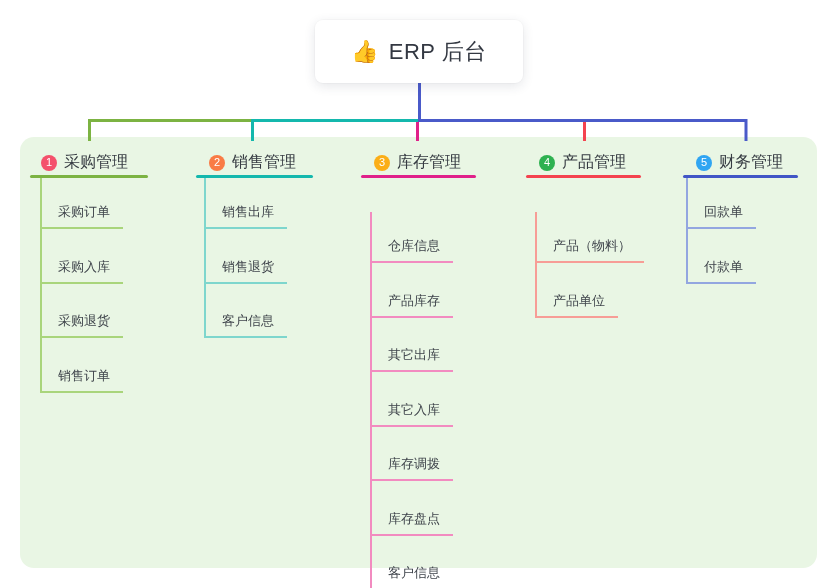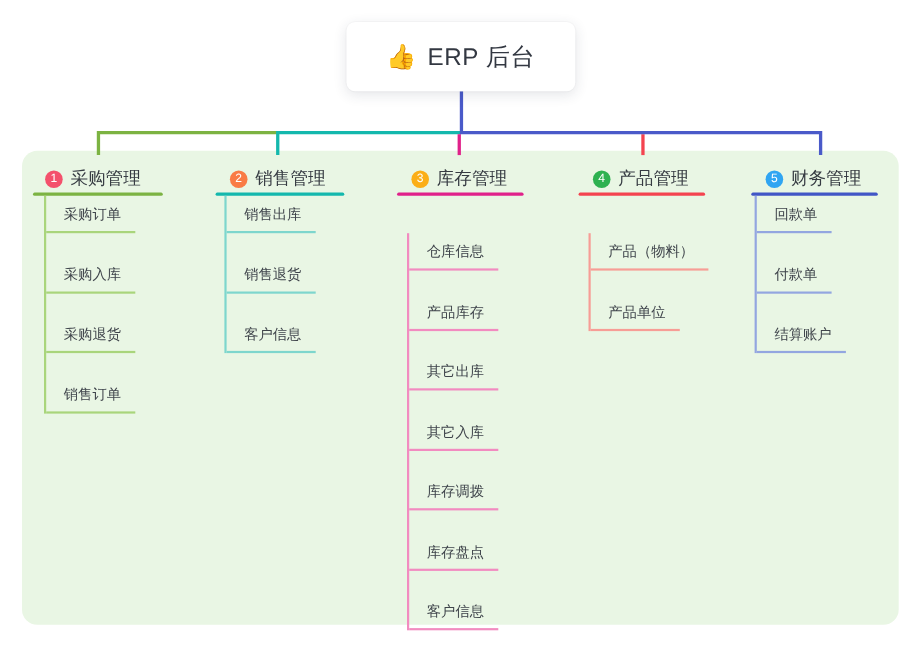--- a/index.html
+++ b/index.html
@@ -38,21 +38,21 @@
 
   .children { border-left:2px solid var(--l,#ccc); width:max-content; }
   .b1 .children { margin-left:10px; }
   .b2 .children { margin-left:8px; }
   .b3 .children, .b4 .children { margin-left:9px;margin-top:34px; }
   .b5 .children { margin-left:3px; }
 
   .child { border-bottom:2px solid var(--l,#ccc); width:max-content;
            padding:28.5px 13px 6px 16px; font-size:13px; line-height:18px;
            color:#3f444b; white-space:nowrap; }
-  .child:first-child { padding-top:8px; }
+  .child:first-child { padding-top:25px; }
 </style>
 </head>
 <body>
 
 <div class="stage">
 
   <div class="panel"></div>
 
   <svg class="connectors" viewBox="0 0 839 588" xmlns="http://www.w3.org/2000/svg">
     <path d="M253 120.5 H89.5 V141" stroke="#7cb342"></path>
@@ -125,17 +125,16 @@
 
   <div class="branch b5" style="--c: #4156c6; --l: #93a6e0; --b: #30a5f2;">
     <div class="head">
       <span class="badge">5</span>
       <span class="label">财务管理</span>
     </div>
     <div class="main-line"></div>
     <div class="children">
         <div class="child"><span>回款单</span></div>
         <div class="child"><span>付款单</span></div>
-        <div class="child"><span>结算账户</span></div>
       </div>
   </div>
 
 </div>
 
 </body></html>

